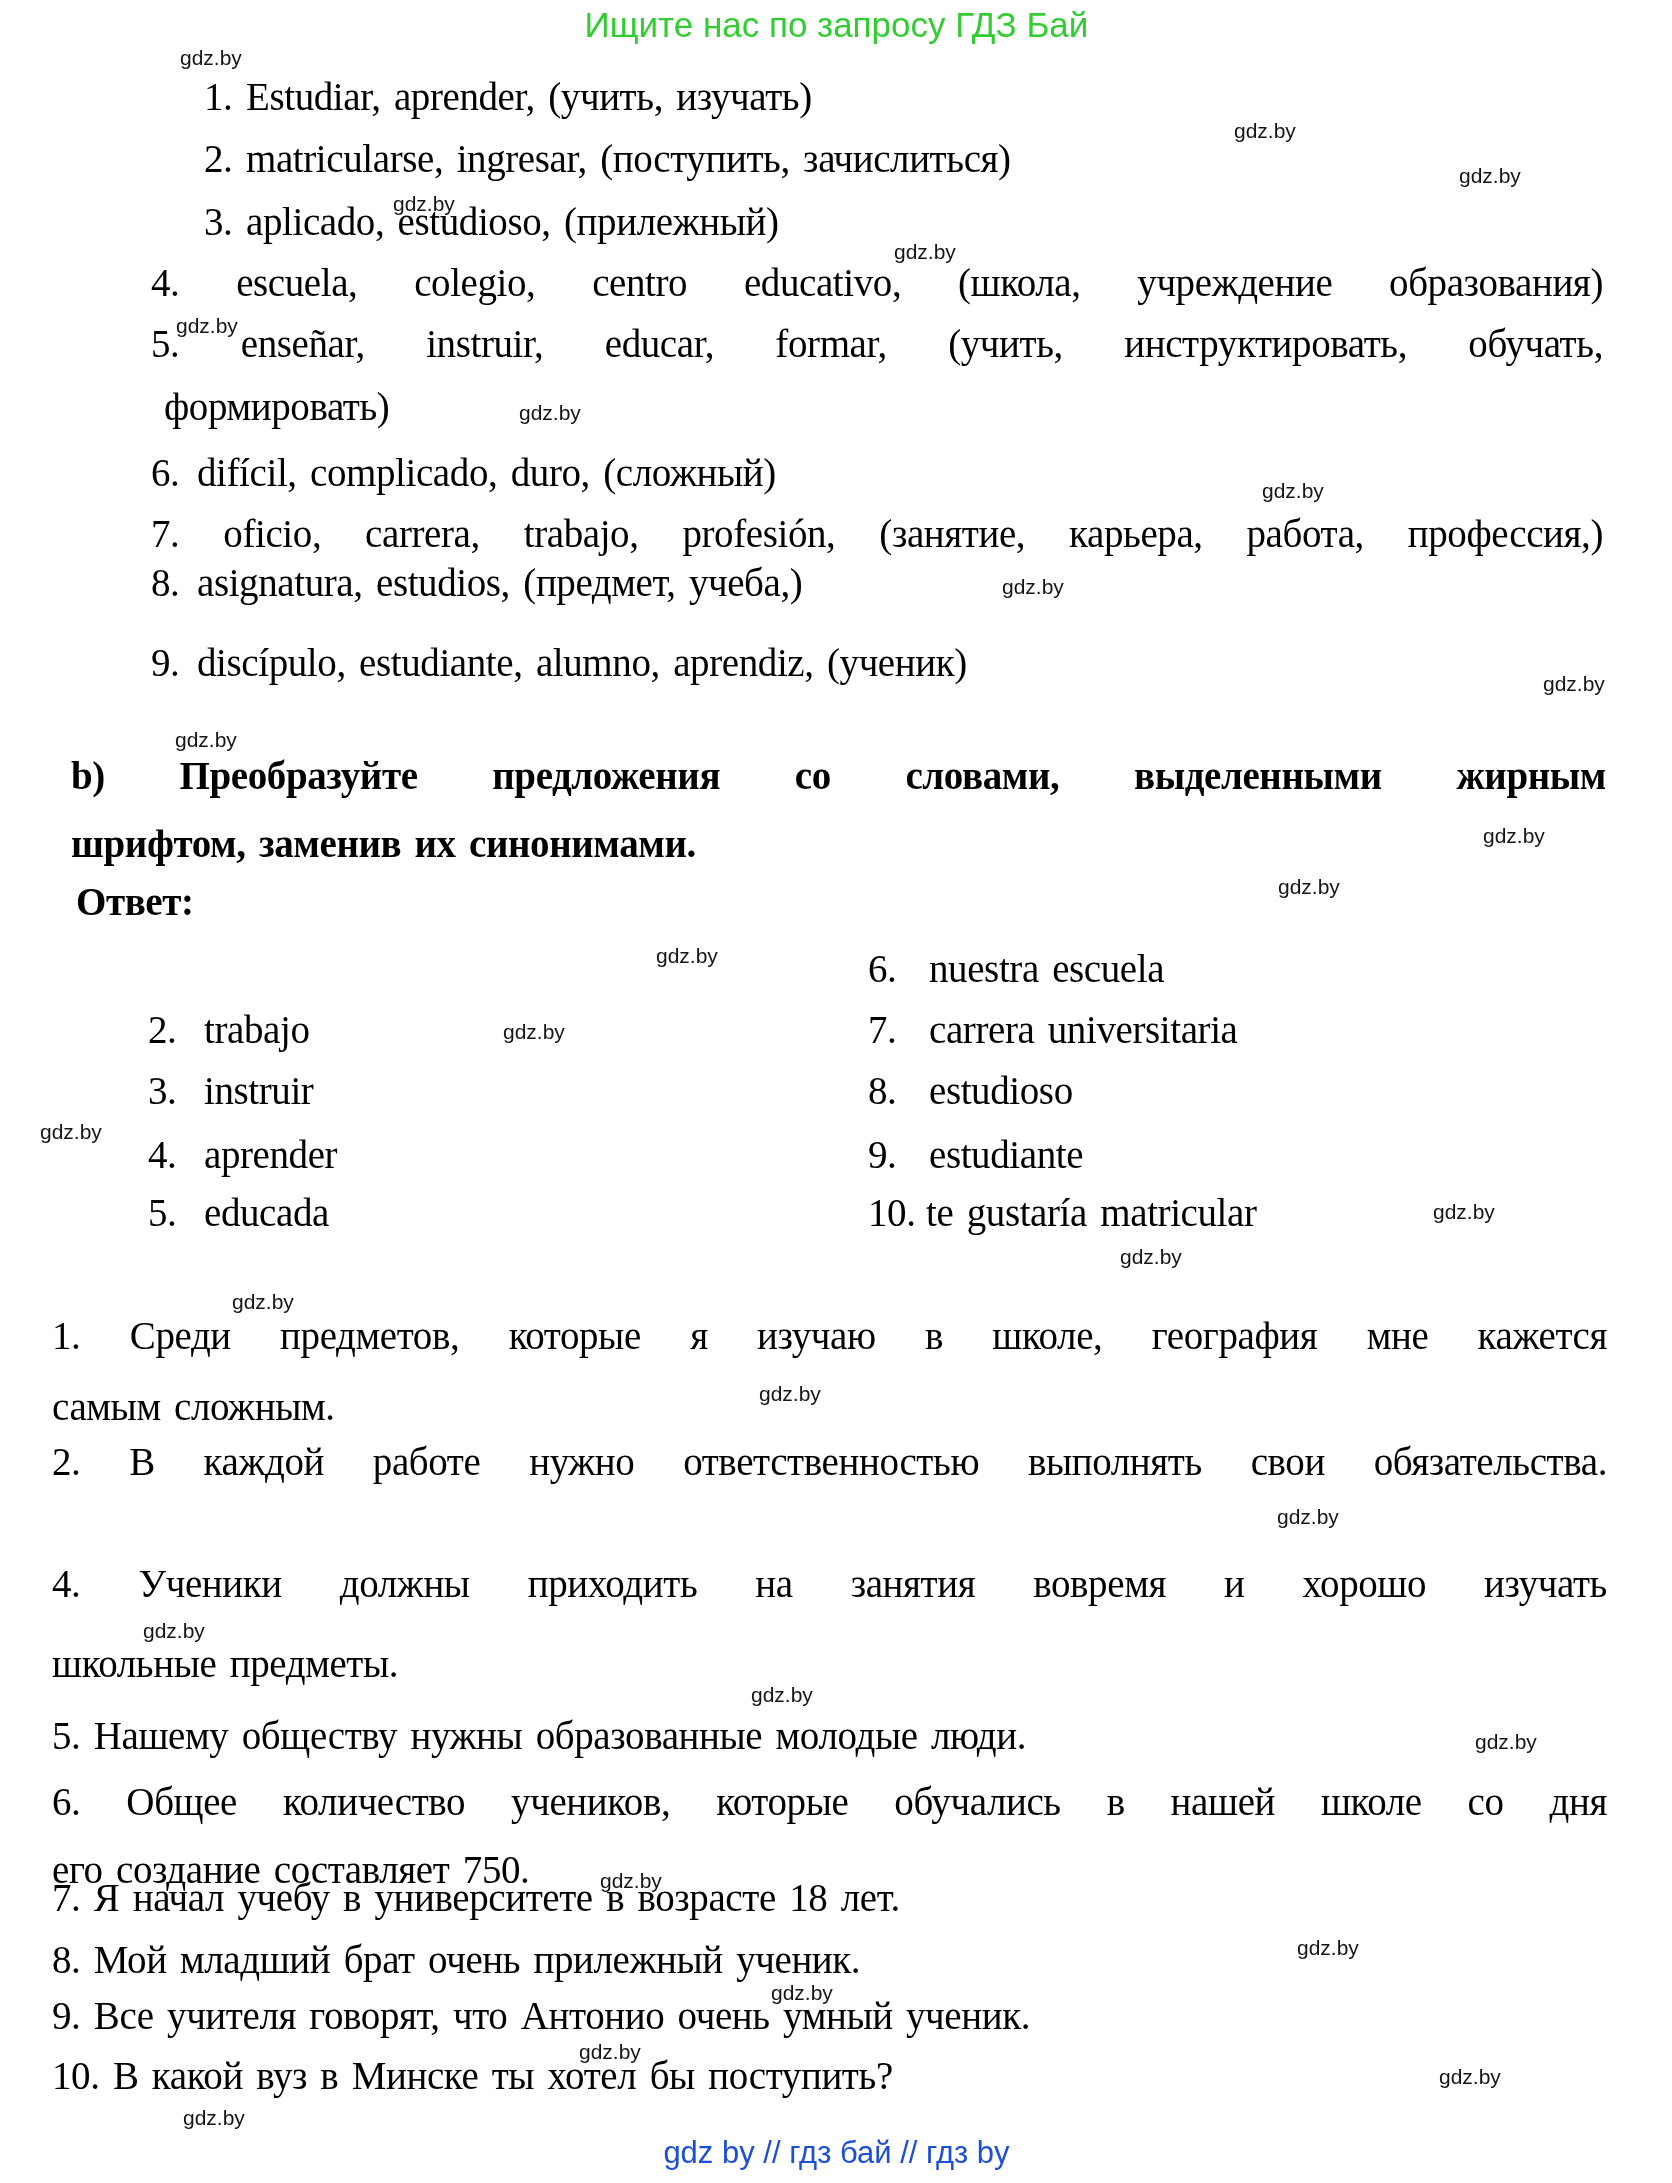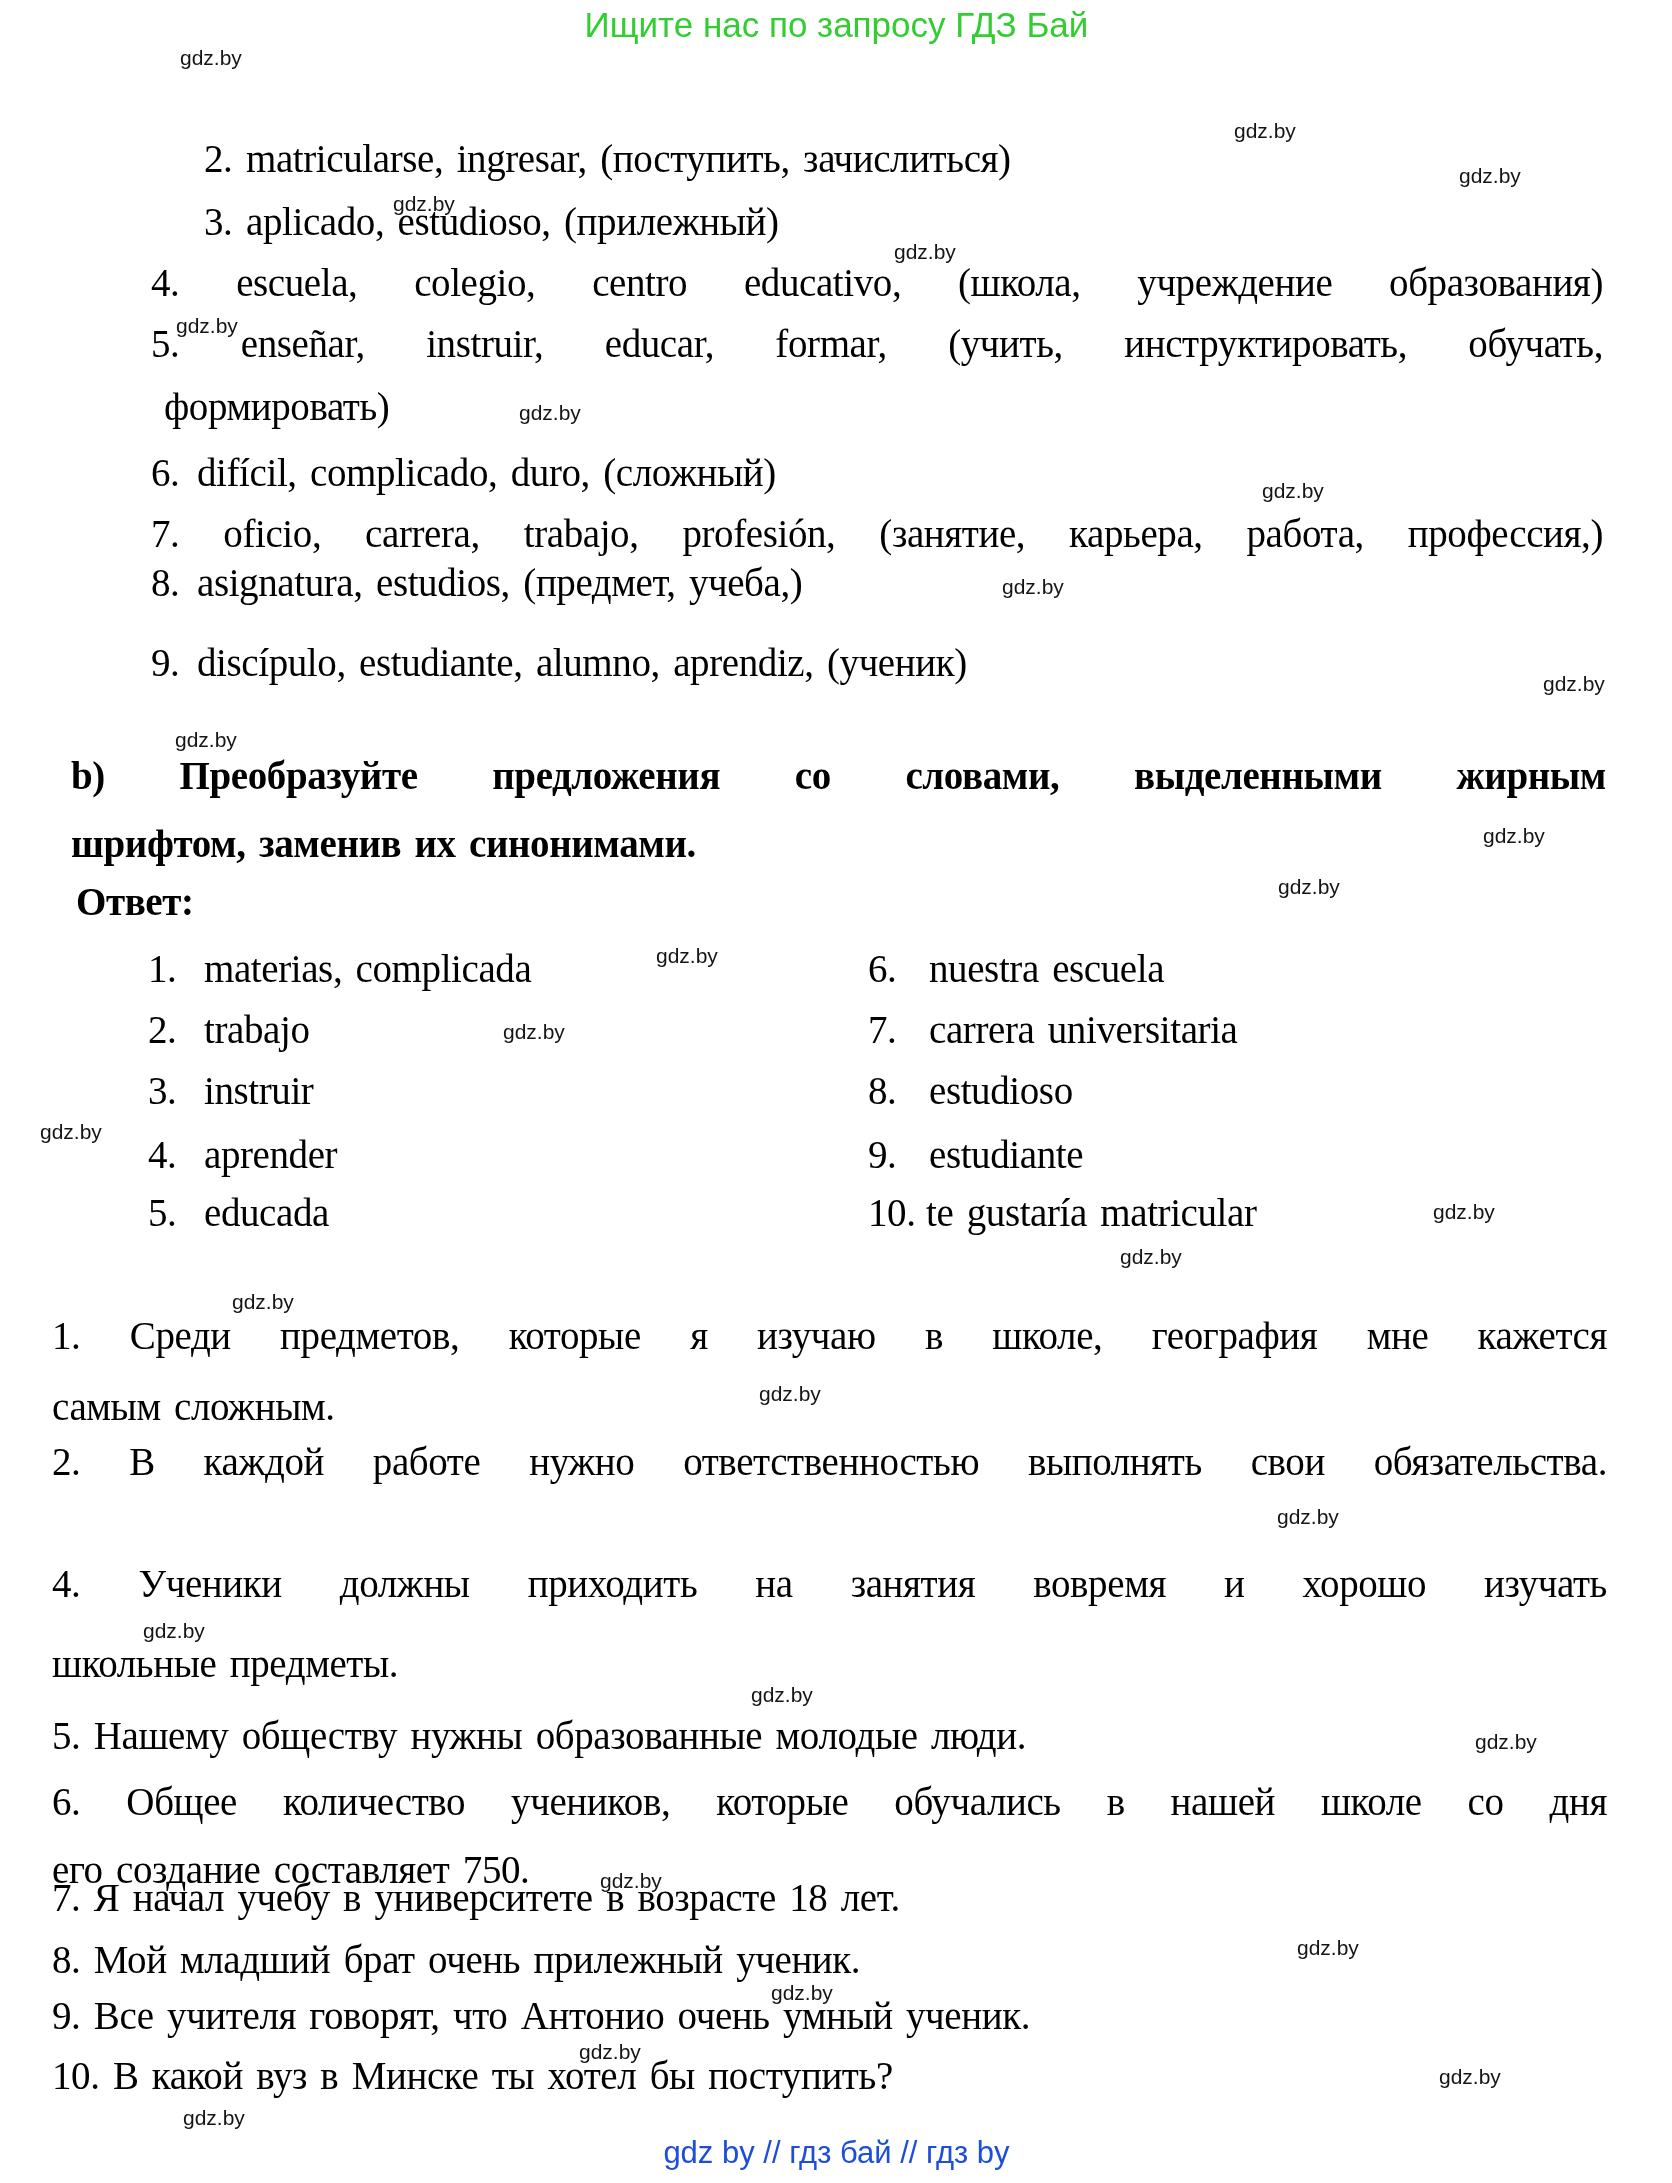--- a/index.html
+++ b/index.html
@@ -52,20 +52,23 @@
   <span class="wm" style="left:143px;top:1619px;">gdz.by</span>
   <span class="wm" style="left:751px;top:1683px;">gdz.by</span>
   <span class="wm" style="left:1475px;top:1730px;">gdz.by</span>
   <span class="wm" style="left:600px;top:1869px;">gdz.by</span>
   <span class="wm" style="left:1297px;top:1936px;">gdz.by</span>
   <span class="wm" style="left:771px;top:1981px;">gdz.by</span>
   <span class="wm" style="left:579px;top:2040px;">gdz.by</span>
   <span class="wm" style="left:1439px;top:2065px;">gdz.by</span>
   <span class="wm" style="left:183px;top:2106px;">gdz.by</span>
 
+  <div class="line" style="left:204px;top:74px;">
+    <span class="num1">1.</span><span>Estudiar, aprender, (учить, изучать)</span>
+  </div>
   <div class="line" style="left:204px;top:136px;">
     <span class="num1">2.</span><span>matricularse, ingresar, (поступить, зачислиться)</span>
   </div>
   <div class="line" style="left:204px;top:199px;">
     <span class="num1">3.</span><span>aplicado, estudioso, (прилежный)</span>
   </div>
   <div class="line just" style="left:151px;top:260px;width:1452px;">
     <span>4.</span> <span>escuela, colegio, centro educativo, (школа, учреждение образования)</span>
   </div>
   <div class="line just" style="left:151px;top:321px;width:1452px;">
@@ -84,23 +87,20 @@
     <span class="num2">8.</span><span>asignatura, estudios, (предмет, учеба,)</span>
   </div>
   <div class="line" style="left:151px;top:640px;">
     <span class="num2">9.</span><span>discípulo, estudiante, alumno, aprendiz, (ученик)</span>
   </div>
 
   <div class="line just bold" style="left:71px;top:753px;width:1535px;">b) Преобразуйте предложения со словами, выделенными жирным</div>
   <div class="line bold" style="left:71px;top:821px;">шрифтом, заменив их синонимами.</div>
   <div class="line bold" style="left:76px;top:879px;">Ответ:</div>
 
-  <div class="line" style="left:148px;top:946px;">
-    <span class="numL">1.</span><span>materias, complicada</span>
-  </div>
   <div class="line" style="left:148px;top:1007px;">
     <span class="numL">2.</span><span>trabajo</span>
   </div>
   <div class="line" style="left:148px;top:1068px;">
     <span class="numL">3.</span><span>instruir</span>
   </div>
   <div class="line" style="left:148px;top:1132px;">
     <span class="numL">4.</span><span>aprender</span>
   </div>
   <div class="line" style="left:148px;top:1190px;">

